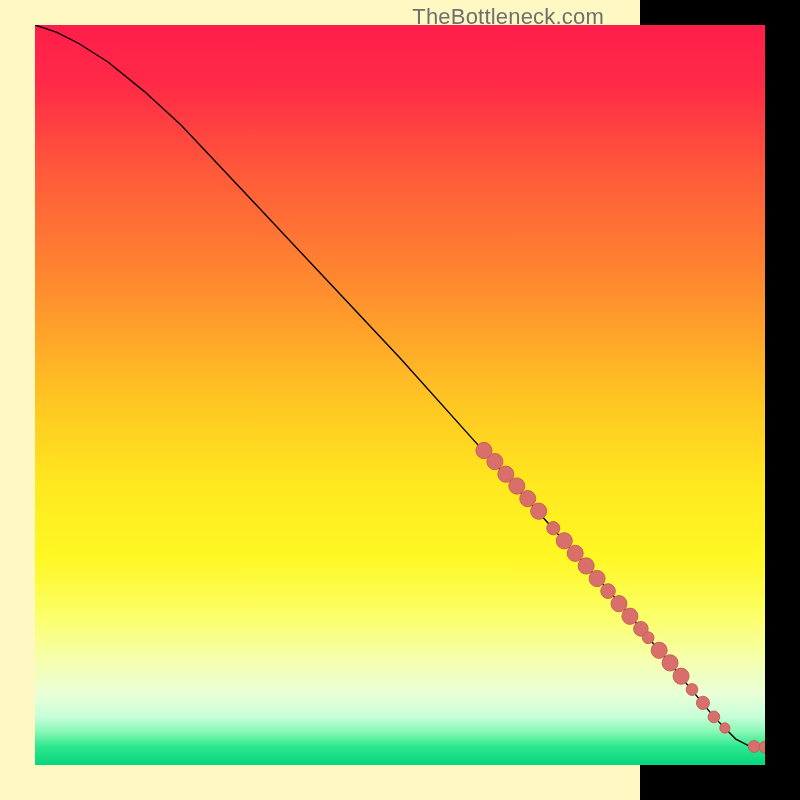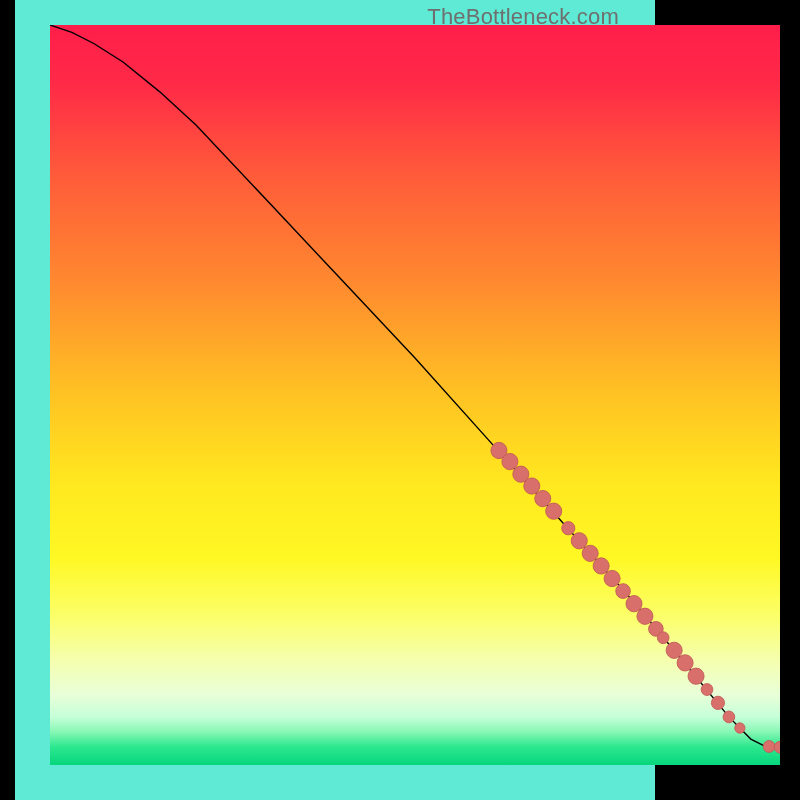--- a/index.html
+++ b/index.html
@@ -8,22 +8,21 @@
     width: 800px;
     height: 800px;
     background: #000;
     overflow: hidden;
     font-family: Arial, Helvetica, sans-serif;
   }
   .stage {
     position: relative;
     width: 640px;
     height: 800px;
-    background: #5eead4;
-    margin-left: 15px;
+    background: #fef9c3;
   }
   .plot {
     position: absolute;
     left: 35px;
     top: 25px;
     width: 730px;
     height: 740px;
   }
   .watermark {
     position: absolute;

